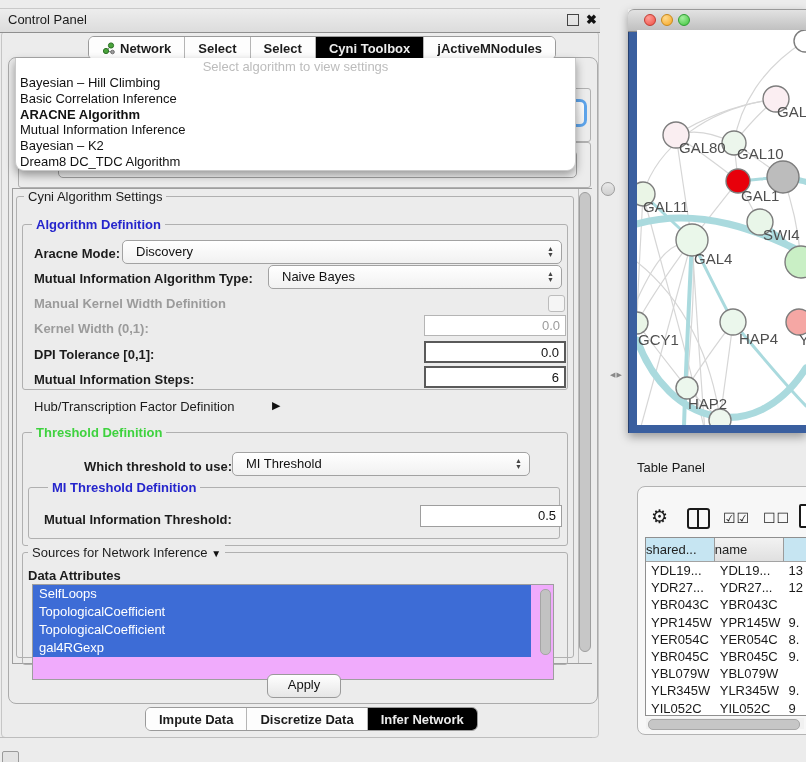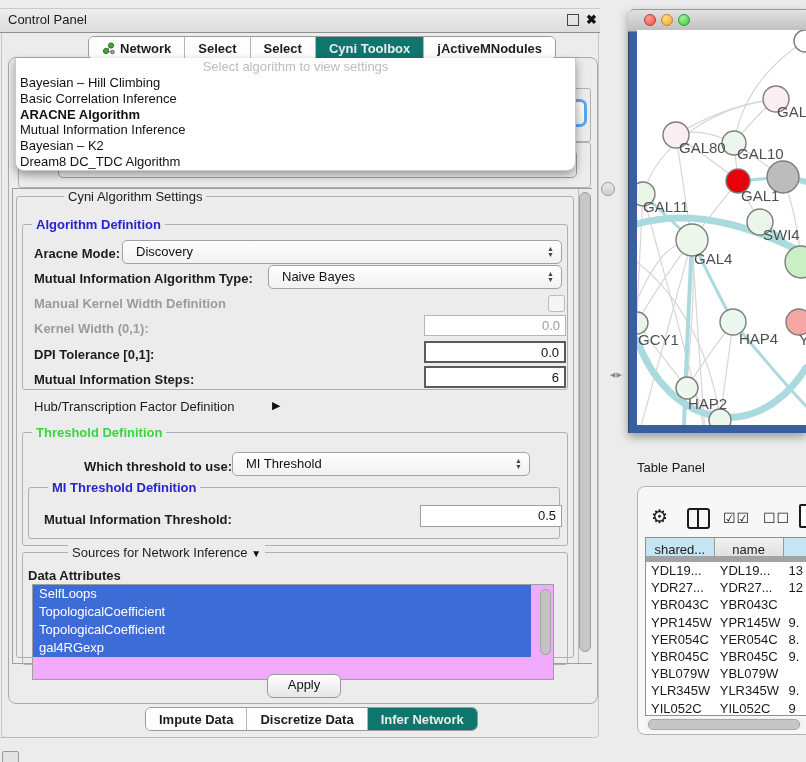--- a/index.html
+++ b/index.html
@@ -15,32 +15,32 @@
   .close-x{font-size:13px;font-weight:bold;color:#111;line-height:13px;}
   .cp-body{position:absolute;left:1px;top:31px;width:596px;height:705px;background:#ececec;
     border:1px solid #c6c6c6;border-radius:4px;}
   .content-panel{position:absolute;left:8px;top:57px;width:588px;height:645px;background:#ececec;
     border:1px solid #ababab;border-radius:8px;}
   
   .seg-bar{position:absolute;display:flex;border:1px solid #9a9a9a;border-radius:6px;background:#fdfdfd;overflow:hidden;height:22px;}
   .seg{padding:0 13px;line-height:21px;font-size:13px;font-weight:bold;color:#1c1c1c;border-right:1px solid #b5b5b5;
        background:#fdfdfd;display:flex;align-items:center;gap:5px;white-space:nowrap;}
   .seg:last-child{border-right:none;text-align:center;}
-  .seg.sel{background:#0f766e;color:#ececec;}
+  .seg.sel{background:#000000;color:#ececec;}
   
   .dropdown{position:absolute;left:15px;top:58px;width:559px;height:112px;background:#fff;
     border:1px solid #c9c9c9;border-top:none;border-radius:0 0 9px 9px;box-shadow:0 4px 10px rgba(0,0,0,.38);z-index:30;}
   .dd-placeholder{height:17px;text-align:center;color:#bcbcbc;font-size:13px;line-height:17px;}
   .dd-item{height:15.8px;line-height:15.8px;padding-left:4px;font-size:13px;color:#111;white-space:nowrap;}
   .dd-item.bold{font-weight:bold;}
   
   .frag{z-index:5;}
   .groupbox{position:absolute;border:1px solid #b0b0b0;border-radius:3px;background:transparent;}
   .legend{position:absolute;background:#ececec;padding:0 4px;font-weight:bold;font-size:13px;white-space:nowrap;}
-  .legend.plain{font-weight:normal;margin-left:40px;}
+  .legend.plain{font-weight:normal;}
   .legend.blue{color:#2525cc;}
   .legend.green{color:#3fd23f;}
   .lbl{position:absolute;font-weight:bold;font-size:13px;color:#1c1c1c;white-space:nowrap;text-align:center;}
   .lbl.dis{color:#9b9b9b;}
   .combo{position:absolute;background:linear-gradient(#ffffff,#f1f1f1);border:1px solid #a2a2a2;border-radius:5px;
     font-size:13px;color:#111;line-height:22px;padding-left:13px;box-sizing:border-box;height:24px;}
   .combo .arrows{position:absolute;right:7px;top:0;height:100%;display:flex;flex-direction:column;justify-content:center;
     font-size:7px;line-height:6px;color:#444;}
   .combo.focus{border:3px solid #5ea4ea;border-radius:7px;line-height:18px;}
   .field{position:absolute;background:#fff;font-size:13px;color:#111;text-align:right;padding-right:5px;
@@ -69,22 +69,22 @@
   .net-frame{position:absolute;left:0;top:22px;width:178px;height:402px;background:#3a5f9f;border-left:1px solid #26406f;}
   .net-canvas{position:absolute;left:9px;top:21px;width:169px;height:395px;background:#fff;}
   
   .tp-title{position:absolute;left:637px;top:460px;font-size:13px;color:#1a1a1a;}
   .tp-window{position:absolute;left:637px;top:486px;width:180px;height:247px;background:#f7f7f7;
     border:1px solid #b3b3b3;border-radius:8px;}
   .tp-toolbar-icon{position:absolute;color:#1a1a1a;}
   .tbl-frame{position:absolute;left:645px;top:537px;width:172px;height:179px;border:1px solid #8f8f8f;background:#fff;
     box-sizing:border-box;overflow:hidden;}
   .tbl-head{display:flex;height:24px;}
-  .th{box-sizing:border-box;border-right:1px solid #9b9b9b;border-bottom:6px solid #a3a3a3;
-    font-size:13px;color:#222;text-align:center;line-height:23px;background:linear-gradient(#f2f2f2,#e0e0e0);}
+  .th{box-sizing:border-box;border-right:1px solid #9b9b9b;border-bottom:1px solid #a3a3a3;
+    font-size:13px;color:#222;line-height:23px;background:linear-gradient(#f2f2f2,#e0e0e0);}
   .th.hl{background:#c6e5f2;}
   .tr{display:flex;height:17.2px;line-height:17.2px;font-size:13px;color:#1a1a1a;}
   .td{box-sizing:border-box;padding-left:5px;white-space:nowrap;overflow:hidden;}
   .hsb-track{position:absolute;left:646px;top:718px;width:158px;height:11px;background:#f1f1f1;}
   .hsb-thumb{position:absolute;left:648px;top:719px;width:150px;height:9px;background:#c6c6c6;border:1px solid #a8a8a8;border-radius:5px;}
   .divider-knob{position:absolute;left:601px;top:182px;width:12px;height:12px;border-radius:50%;
     border:1px solid #9c9c9c;background:linear-gradient(#e9e9e9,#cfcfcf);}
   .mini-arrows{position:absolute;left:610px;top:371px;font-size:7px;color:#8a8a8a;letter-spacing:1px;}
   .bottom-line{position:absolute;left:0;top:737px;width:592px;height:1px;background:#bdbdbd;}
   .mini-icon{position:absolute;left:2px;top:751px;width:15px;height:14px;border:1px solid #9a9a9a;background:#e3e3e3;border-radius:2px;}

